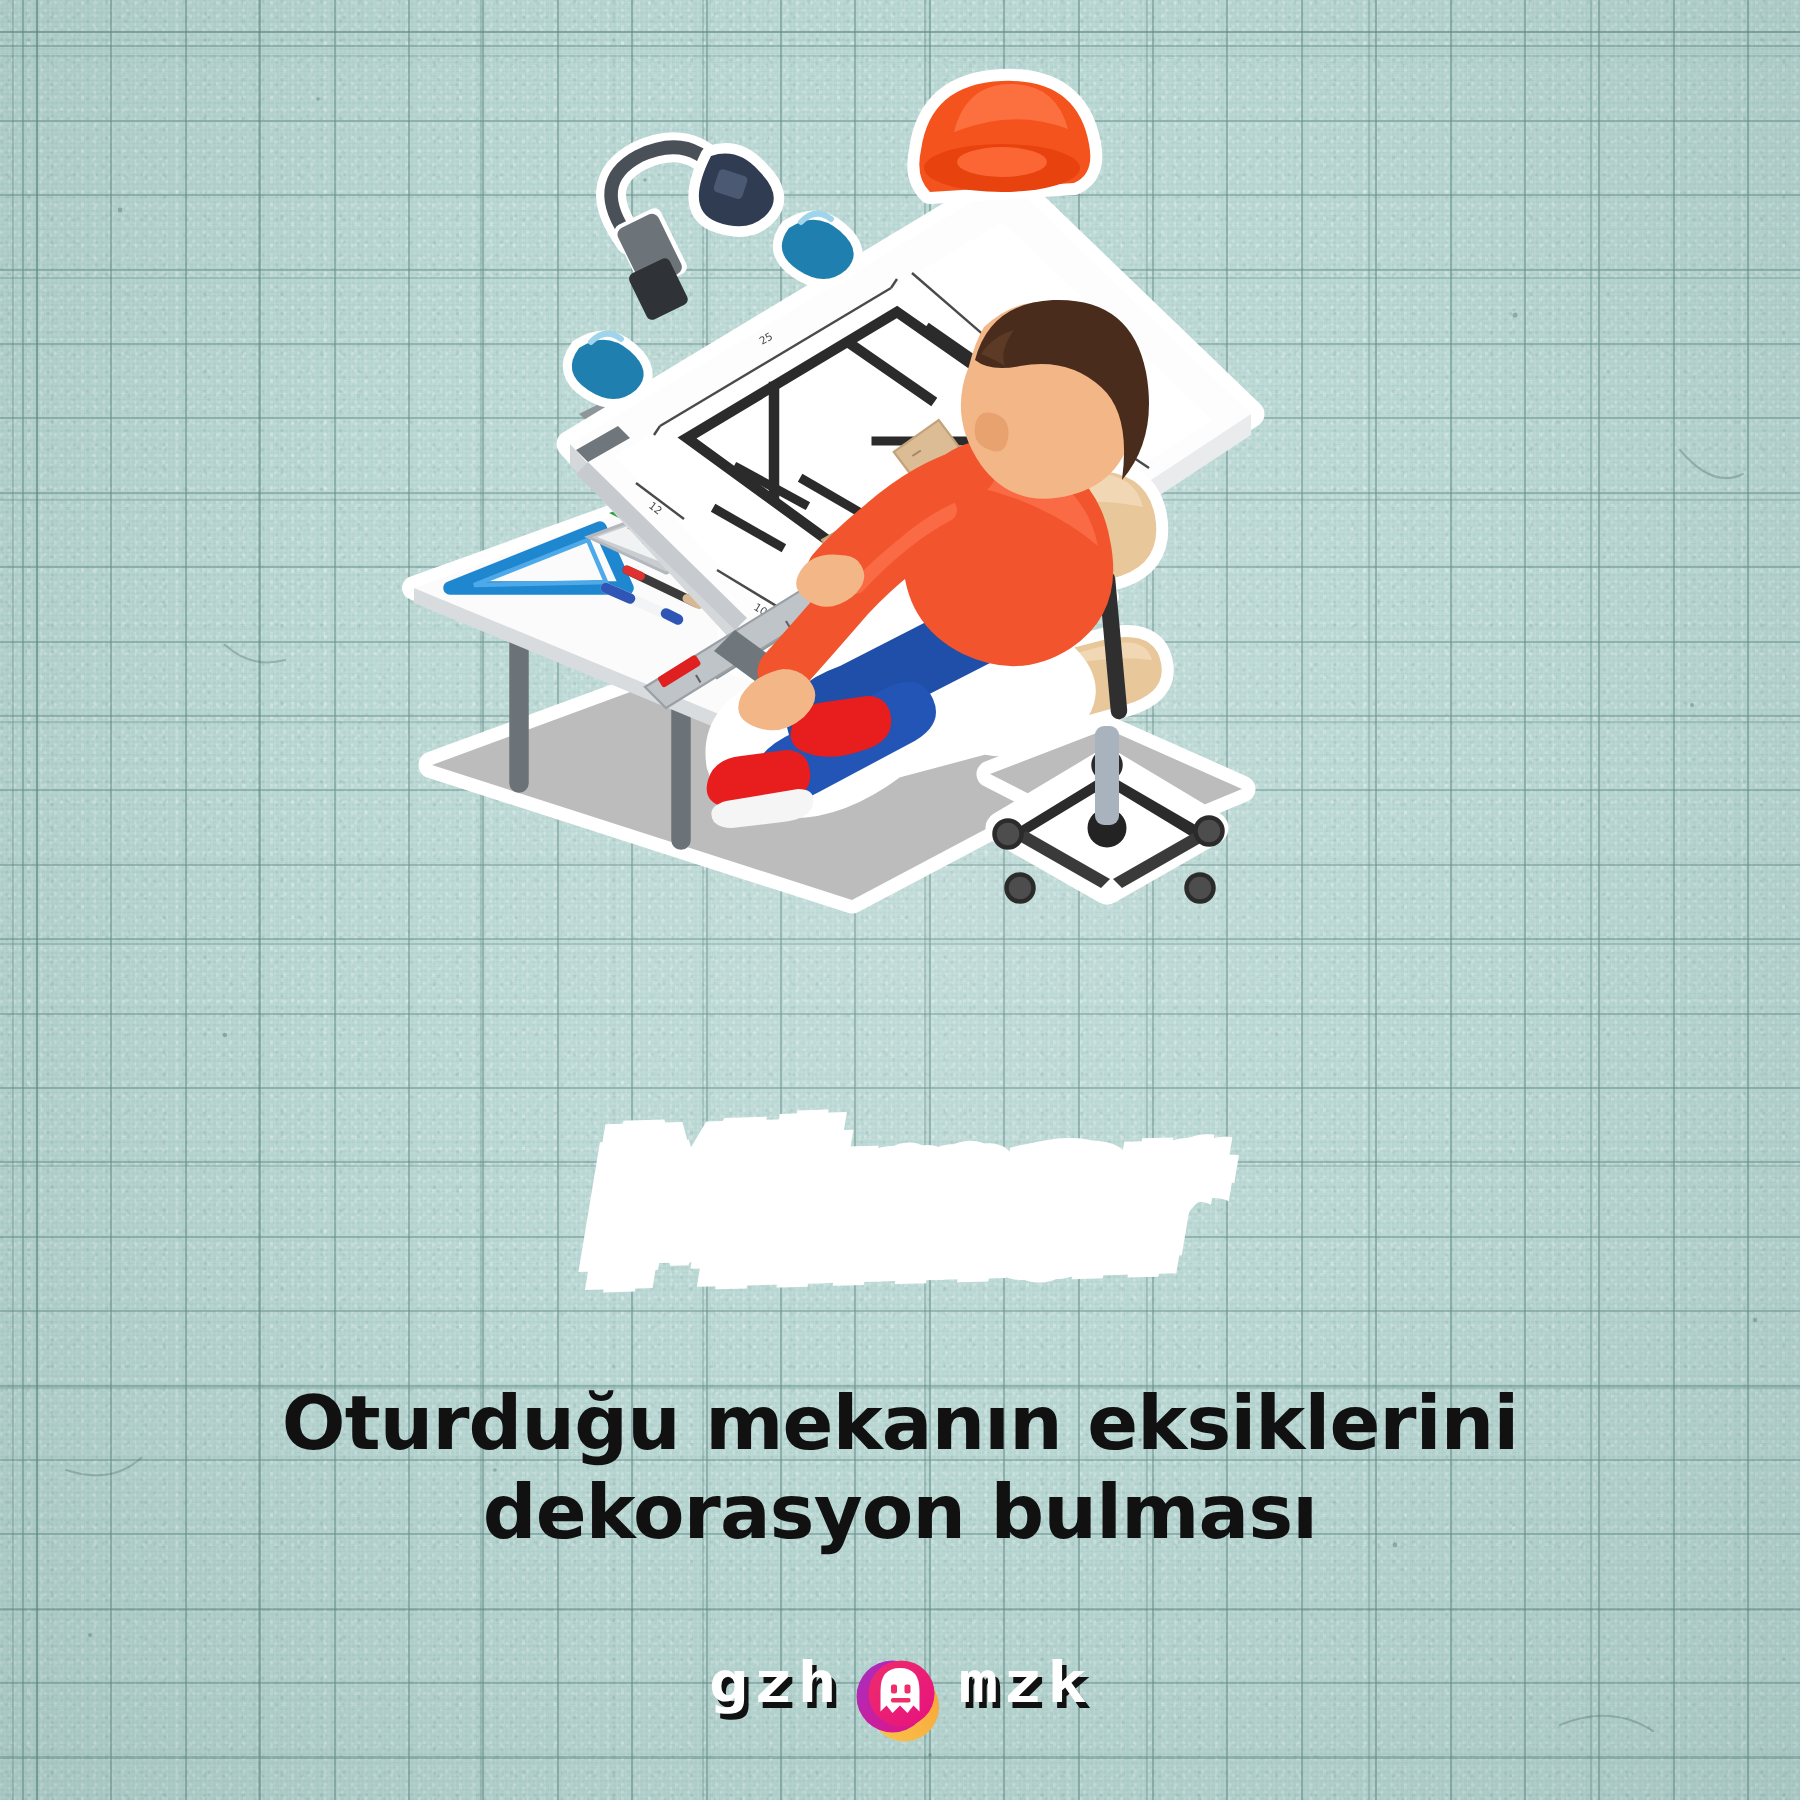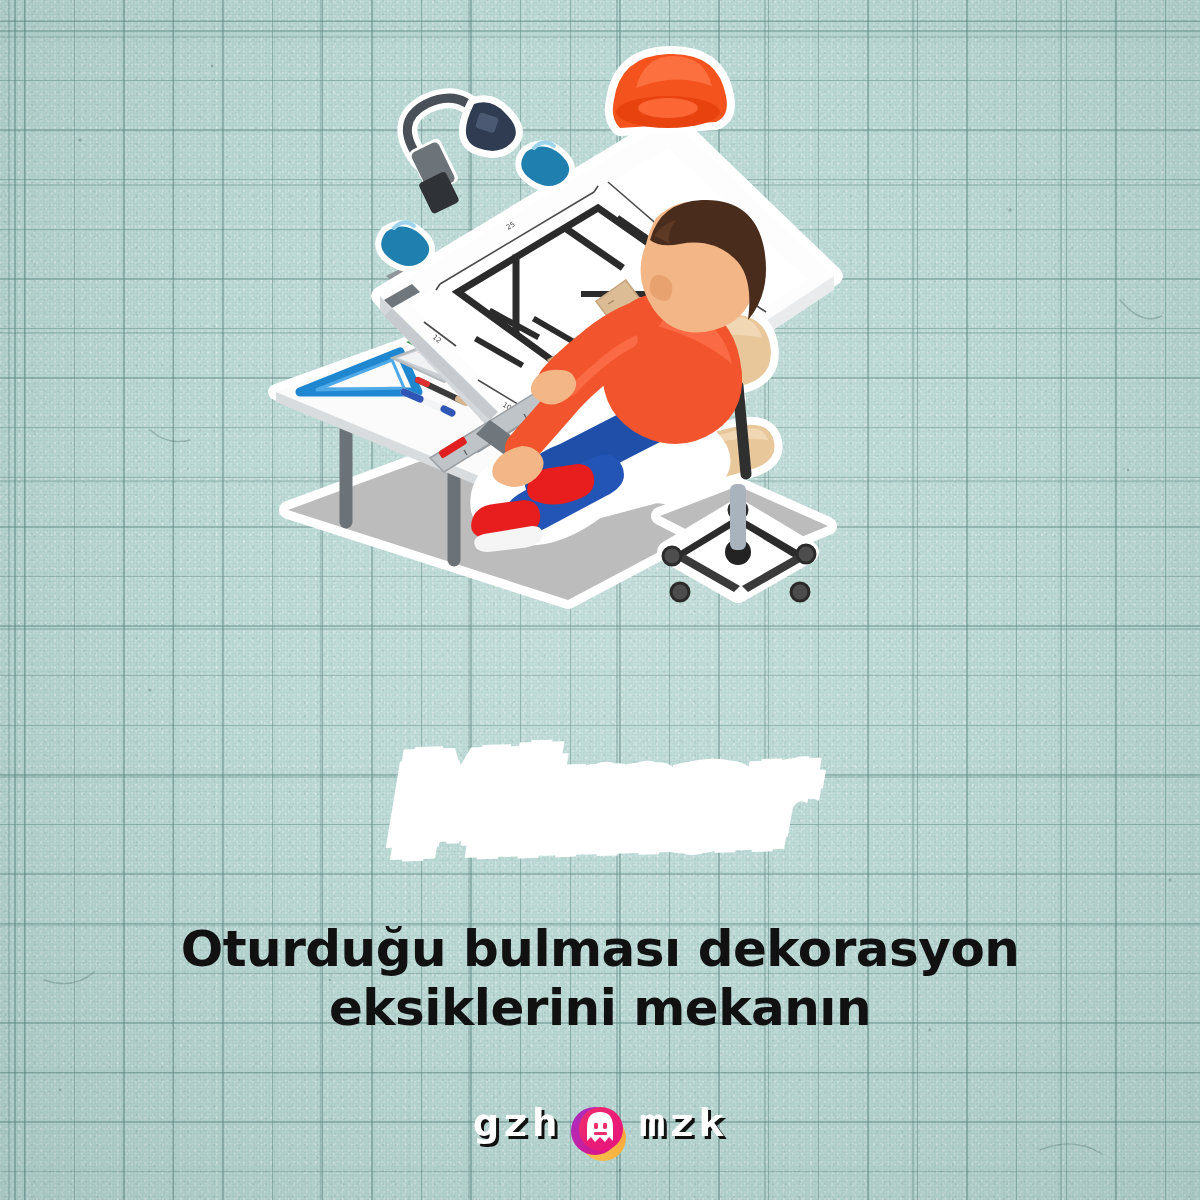--- a/index.html
+++ b/index.html
@@ -477,22 +477,22 @@
         <path d="M386 196 q8 -12 22 -16 q-10 14 -6 24 q-10 -6 -16 -8 Z" fill="#5d3a26"></path>
       </g>
     </svg>
   </div>
 
   <div class="title-block">
     <span class="title-sticker title-shadow" style="position: absolute; left: 0px; top: 0px;">Mimar</span><span class="title-sticker" style="position: relative;">Mimar</span>
   </div>
 
   <div class="subtitle">
-    <span class="line">Oturduğu bulması dekorasyon</span>
-    <span class="line">eksiklerini mekanın</span>
+    <span class="line">Oturduğu mekanın eksiklerini</span>
+    <span class="line">dekorasyon bulması</span>
   </div>
 
   <div class="logo-row">
     <span class="logo-word">gzh</span>
     <span class="logo-mark">
       <svg viewBox="0 0 66 66" xmlns="http://www.w3.org/2000/svg">
         <defs>
           <linearGradient id="g1" x1="0" y1="0" x2="1" y2="1">
             <stop offset="0" stop-color="#a42fc4"></stop>
               <stop offset="1" stop-color="#e6117f"></stop>

